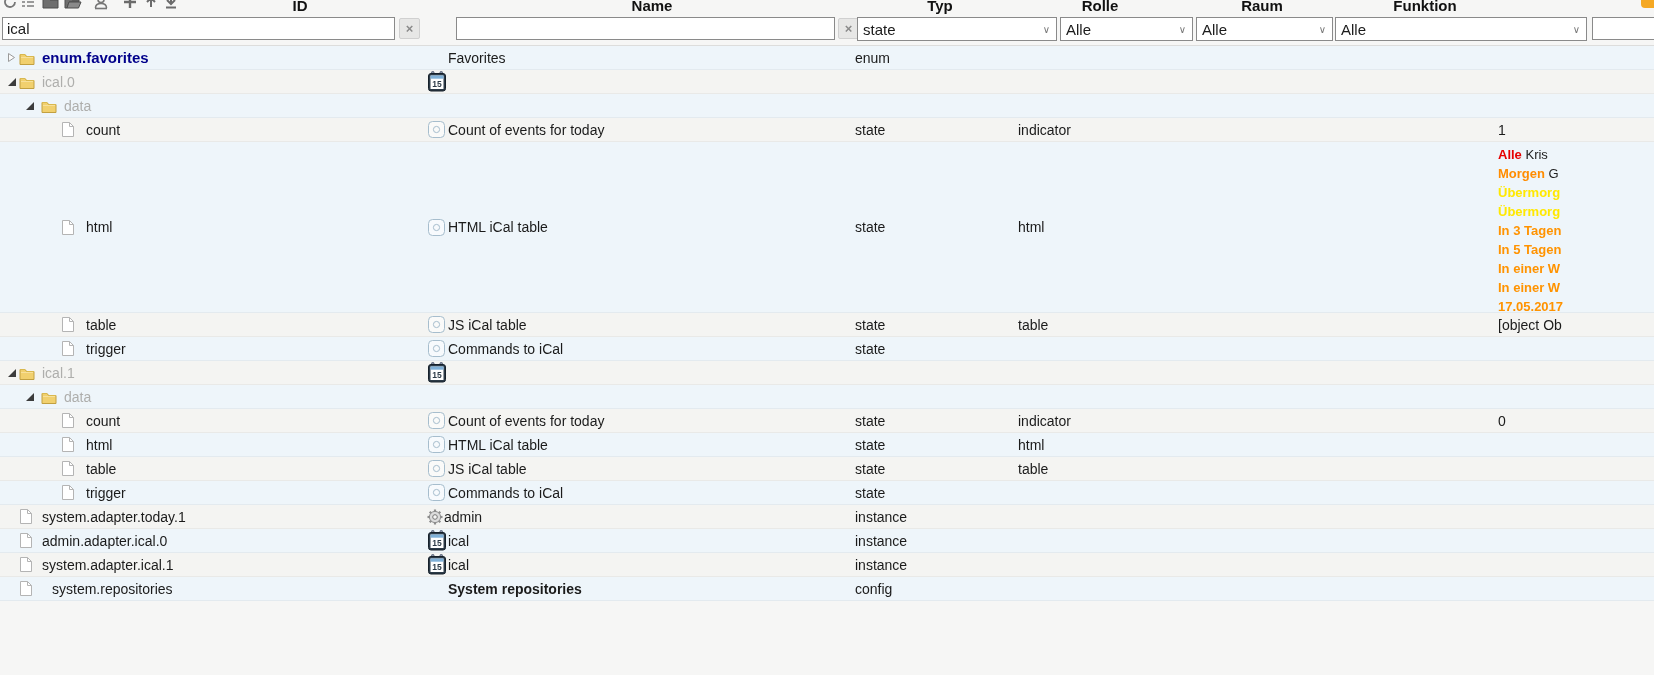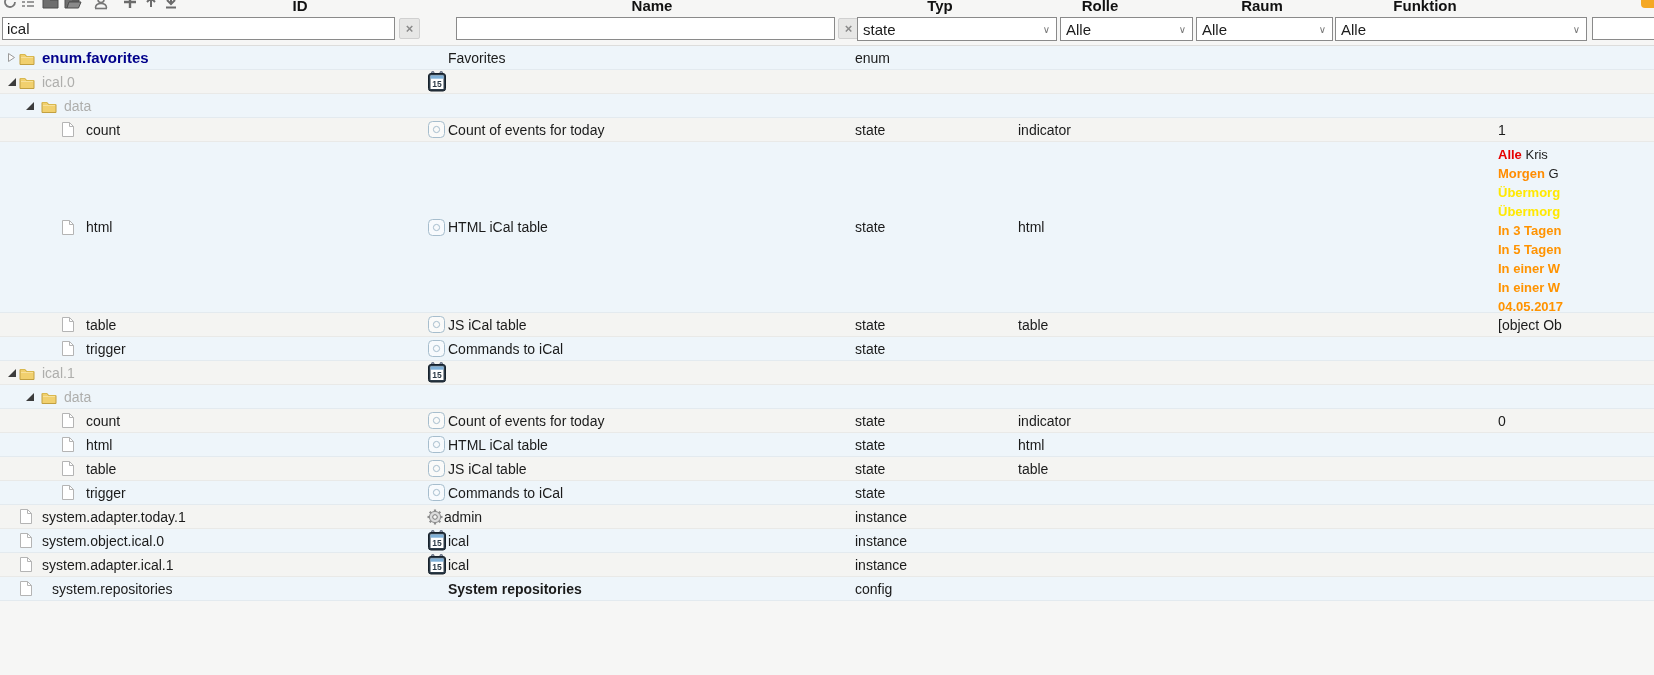--- a/index.html
+++ b/index.html
@@ -249,21 +249,21 @@
         <div class="cell" style="left: 1018px;">html</div>
         <div class="wert-lines">
           <div><span class="wseg-b" style="color: rgb(230, 0, 0);">Alle</span><span style="color: rgb(34, 34, 34);"> Kris</span></div>
           <div><span class="wseg-b" style="color: rgb(255, 140, 0);">Morgen</span><span style="color: rgb(34, 34, 34);"> G</span></div>
           <div><span class="wseg-b" style="color: rgb(255, 232, 0);">Übermorg</span></div>
           <div><span class="wseg-b" style="color: rgb(255, 232, 0);">Übermorg</span></div>
           <div><span class="wseg-b" style="color: rgb(255, 147, 0);">In 3 Tagen</span></div>
           <div><span class="wseg-b" style="color: rgb(255, 147, 0);">In 5 Tagen</span></div>
           <div><span class="wseg-b" style="color: rgb(255, 147, 0);">In einer W</span></div>
           <div><span class="wseg-b" style="color: rgb(255, 147, 0);">In einer W</span></div>
-          <div><span class="wseg-b" style="color: rgb(255, 147, 0);">04.05.2017</span></div>
+          <div><span class="wseg-b" style="color: rgb(255, 147, 0);">17.05.2017</span></div>
         </div>
       </div>
       <div class="row stripe-b" style="height: 24px;">
         <div class="cell" style="left: 61px;">
           <svg width="14" height="17" viewBox="0 0 14 17" xmlns="http://www.w3.org/2000/svg">
             <path d="M1.5 1.5 h7 l4 4 v10 h-11 z" fill="#ffffff" stroke="#b4b4b4"></path>
             <path d="M8.5 1.5 v4 h4" fill="none" stroke="#b4b4b4"></path>
           </svg>
         </div>
         <div class="cell id-black" style="left: 86px;">table</div>
@@ -430,21 +430,21 @@
         <div class="cell" style="left: 444px;">admin</div>
         <div class="cell" style="left: 855px;">instance</div>
       </div>
       <div class="row stripe-a" style="height: 24px;">
         <div class="cell" style="left: 19px;">
           <svg width="14" height="17" viewBox="0 0 14 17" xmlns="http://www.w3.org/2000/svg">
             <path d="M1.5 1.5 h7 l4 4 v10 h-11 z" fill="#ffffff" stroke="#b4b4b4"></path>
             <path d="M8.5 1.5 v4 h4" fill="none" stroke="#b4b4b4"></path>
           </svg>
         </div>
-        <div class="cell id-black" style="left: 42px;">system.object.ical.0</div>
+        <div class="cell id-black" style="left: 42px;">admin.adapter.ical.0</div>
         <div class="cell" style="left: 428px;">
           <svg width="18" height="21" viewBox="0 0 18 21" xmlns="http://www.w3.org/2000/svg">
             <rect x="3.5" y="0.5" width="2.5" height="4" rx="1" fill="#8a93a8" stroke="#5c6678"></rect>
             <rect x="12" y="0.5" width="2.5" height="4" rx="1" fill="#8a93a8" stroke="#5c6678"></rect>
             <rect x="0.5" y="2.5" width="17" height="17.5" rx="2.5" fill="#2c3a47" stroke="#16202a"></rect>
             <rect x="2.5" y="4.5" width="13" height="13.5" fill="#ffffff"></rect>
             <rect x="2.5" y="4.5" width="13" height="3.2" fill="#7fb0d8"></rect>
             <text x="9" y="15.5" font-size="8.5" font-weight="bold" text-anchor="middle" fill="#2c3a47" font-family="Liberation Sans,sans-serif">15</text>
           </svg>
         </div>

